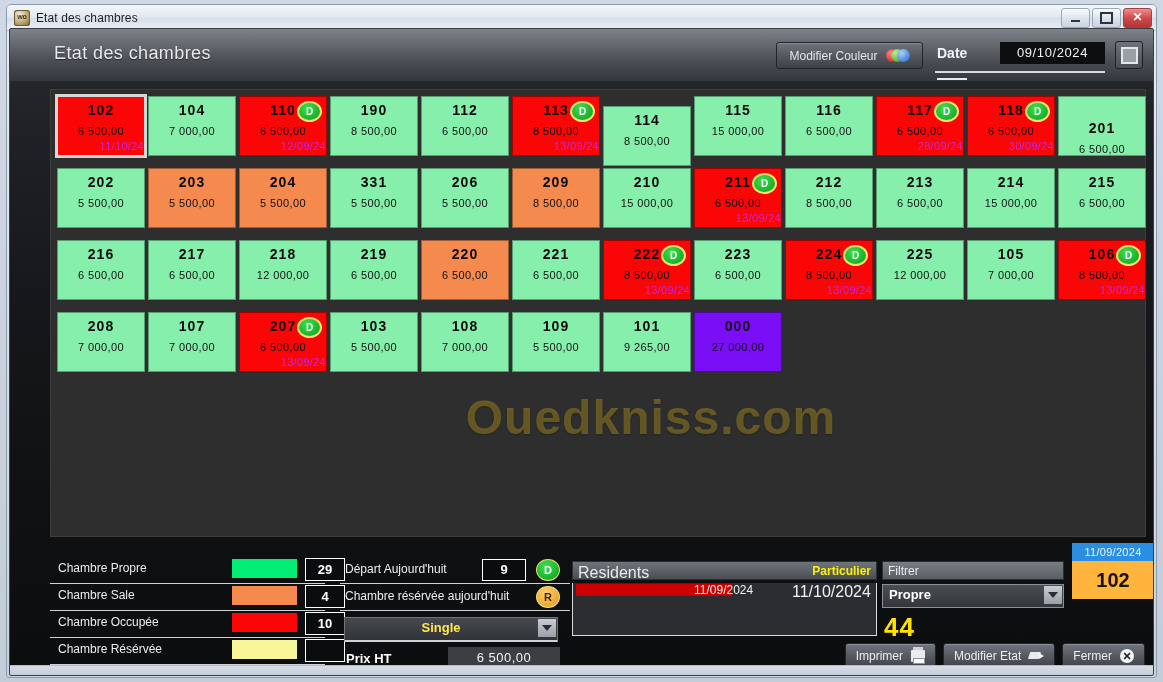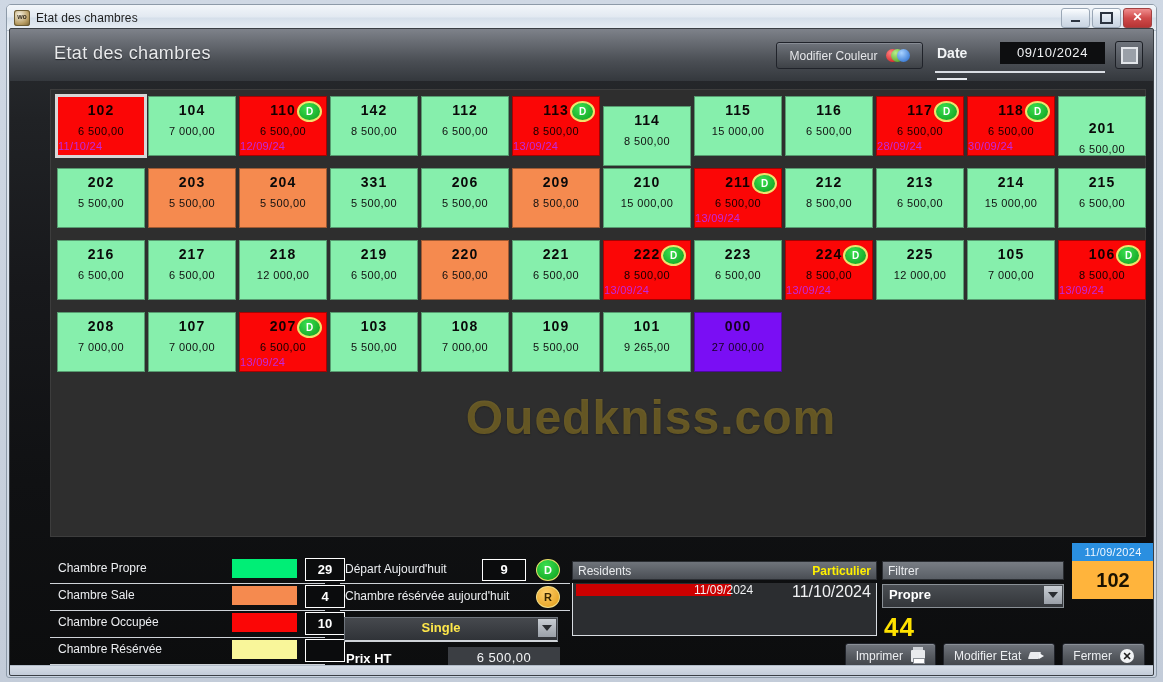--- a/index.html
+++ b/index.html
@@ -73,21 +73,21 @@
   .calbtn i{width:13px;height:13px;border:2px solid #e3e6ea;background:#9aa0a8;display:block;}
 
   
   .gridarea{position:absolute;left:40px;top:60px;width:1096px;height:448px;
     background:#2e2e2e;border:1px solid #3d3d3d;box-sizing:border-box;}
   .cell{position:absolute;width:88px;height:60px;box-sizing:border-box;
     border:1px solid rgba(0,0,0,.35);
     display:flex;flex-direction:column;align-items:center;}
   .cell .num{margin-top:5px;font:700 14px "Liberation Sans",sans-serif;color:#0a0a0a;letter-spacing:1px;}
   .cell .price{margin-top:7px;font-size:11px;color:#111;letter-spacing:.4px;}
-  .cell .date{position:absolute;bottom:3px;left:0;right:0;text-align:left;
+  .cell .date{position:absolute;bottom:3px;left:0;right:0;text-align:right;
     font-size:11px;color:#c028e0;letter-spacing:.3px;}
   .cell.green{background:#86efac;}
   .cell.orange{background:#f58a4f;}
   .cell.red{background:#fb0606;}
   .cell.purple{background:#7a0ef4;}
   .cell.red .price,.cell.red .num{color:#140000;}
   .cell.purple .num,.cell.purple .price{color:#160021;}
   .cell.sel{outline:3px solid #d7d7d7;outline-offset:-1px;box-shadow:0 0 0 1px #fff;}
   .badge-d{position:absolute;right:4px;top:4px;width:21px;height:17px;border-radius:50%;
     background:radial-gradient(circle at 40% 30%,#3ae04f,#0d9b1e);
@@ -134,21 +134,21 @@
     border-top:6px solid #2a2d31;}
   .prixrow{position:absolute;left:4px;top:90px;width:216px;height:24px;}
   .prixrow .pl{position:absolute;left:2px;top:4px;font:700 13px "Liberation Sans",sans-serif;color:#fff;}
   .prixrow .pv{position:absolute;left:104px;top:0;width:112px;height:22px;
     background:#3b3e43;color:#f3f4f6;font-size:13px;text-align:center;line-height:22px;
     border-bottom:2px solid #cfd3d8;letter-spacing:.5px;}
 
   .residents{position:absolute;left:562px;top:532px;width:305px;height:72px;}
   .res-hdr{position:relative;height:19px;background:linear-gradient(180deg,#6f747b,#4a4e54);
     border:1px solid #2b2e33;box-sizing:border-box;}
-  .res-hdr .rt{position:absolute;left:5px;top:2px;font-size:12px;color:#e8eaec;}
+  .res-hdr .rt{position:absolute;left:5px;top:2px;font-size:16px;color:#e8eaec;}
   .res-hdr .rp{position:absolute;right:5px;top:2px;font:700 12px "Liberation Sans",sans-serif;color:#fff000;}
   .res-body{position:relative;height:53px;background:#2b2d30;
     border:1px solid #d8dce1;border-top:none;box-sizing:border-box;}
   .res-row{position:relative;height:16px;margin:3px 0 0 3px;}
   .res-name{position:absolute;left:0;top:1px;width:155px;height:12px;background:#cc0000;}
   .res-d1{position:absolute;left:118px;top:0;font-size:12px;color:#f0f1f3;}
   .res-d2{position:absolute;left:216px;top:0;font-size:16px;color:#f0f1f3;}
 
   .filtrer{position:absolute;left:872px;top:532px;width:182px;}
   .f-hdr{height:19px;background:linear-gradient(180deg,#787d84,#5a5f66);
@@ -247,21 +247,21 @@
           <div class="num">104</div>
           <div class="price">7  000,00</div>
         </div>
         <div class="cell red" style="left: 188px; top: 6px;">
           <div class="num">110</div>
           <div class="price">6  500,00</div>
           <div class="date">12/09/24</div>
           <div class="badge-d">D</div>
         </div>
         <div class="cell green" style="left: 279px; top: 6px;">
-          <div class="num">142</div>
+          <div class="num">190</div>
           <div class="price">8  500,00</div>
         </div>
         <div class="cell green" style="left: 370px; top: 6px;">
           <div class="num">112</div>
           <div class="price">6  500,00</div>
         </div>
         <div class="cell red" style="left: 461px; top: 6px;">
           <div class="num">113</div>
           <div class="price">8  500,00</div>
           <div class="date">13/09/24</div>

